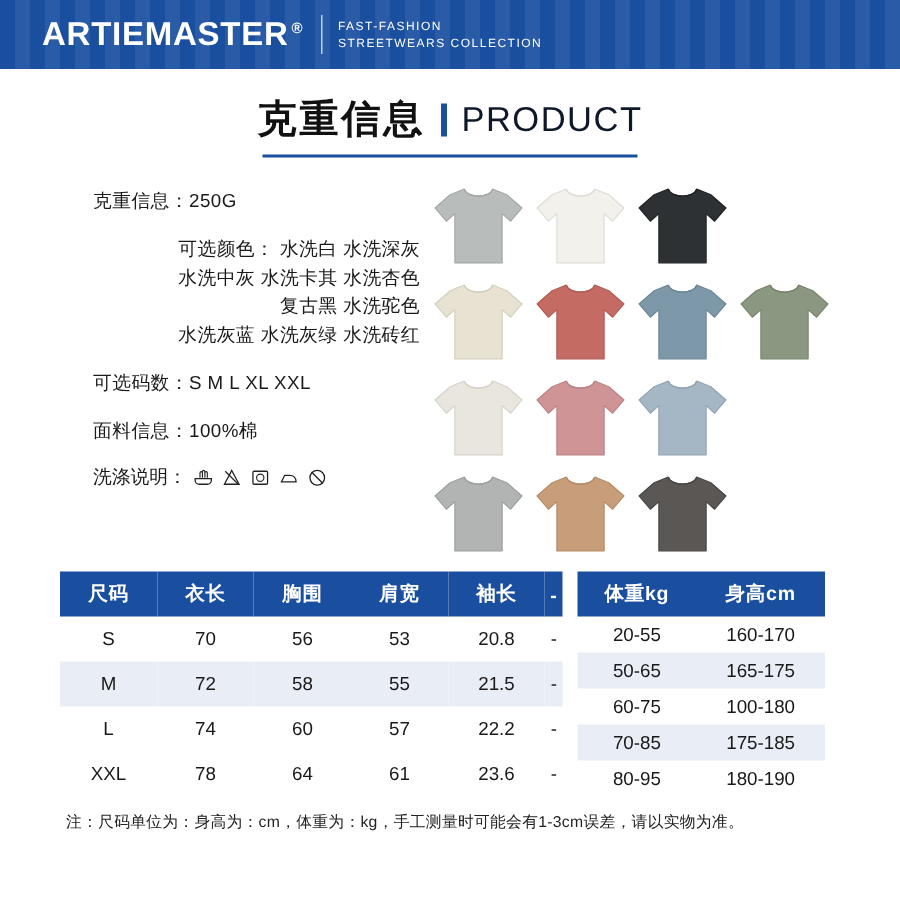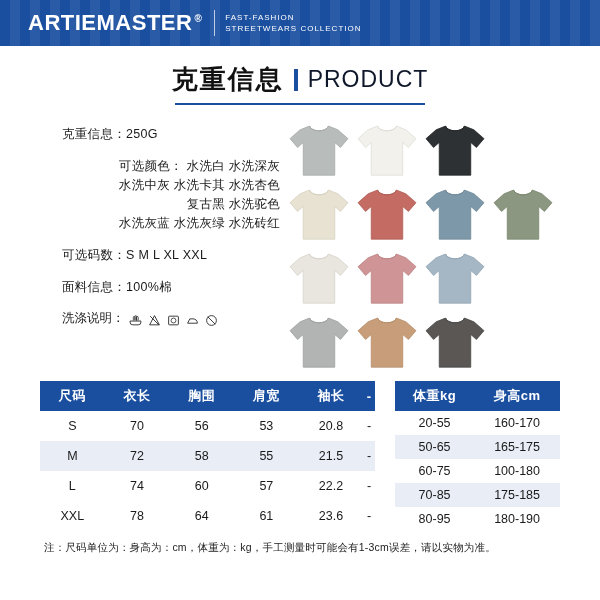--- a/index.html
+++ b/index.html
@@ -128,21 +128,21 @@
     line-height: 19px;
     margin-bottom: 13px;
     letter-spacing: 0.3px;
   }
   .info-line.tight {
     margin-bottom: 13px;
     text-align: right;
   }
   .wash-row {
     display: flex;
-    align-items: flex-end;
+    align-items: center;
     font-size: 12.5px;
     color: #1a1a1a;
   }
   .wash-icons {
     display: flex;
     align-items: center;
     gap: 6px;
     margin-left: 4px;
   }
   .wash-icons svg {
@@ -168,21 +168,21 @@
   .shirt {
     width: 64px;
     height: 58px;
   }
 
   
   .tables {
     display: flex;
     padding: 8px 28px 0 40px;
     box-sizing: border-box;
-    gap: 20px;
+    gap: 10px;
   }
   table {
     border-collapse: collapse;
     font-size: 12px;
     color: #1a1a1a;
   }
   .size-table { width: 335px; }
   .body-table { width: 165px; }
   thead th {
     background: #1a4fa0;

